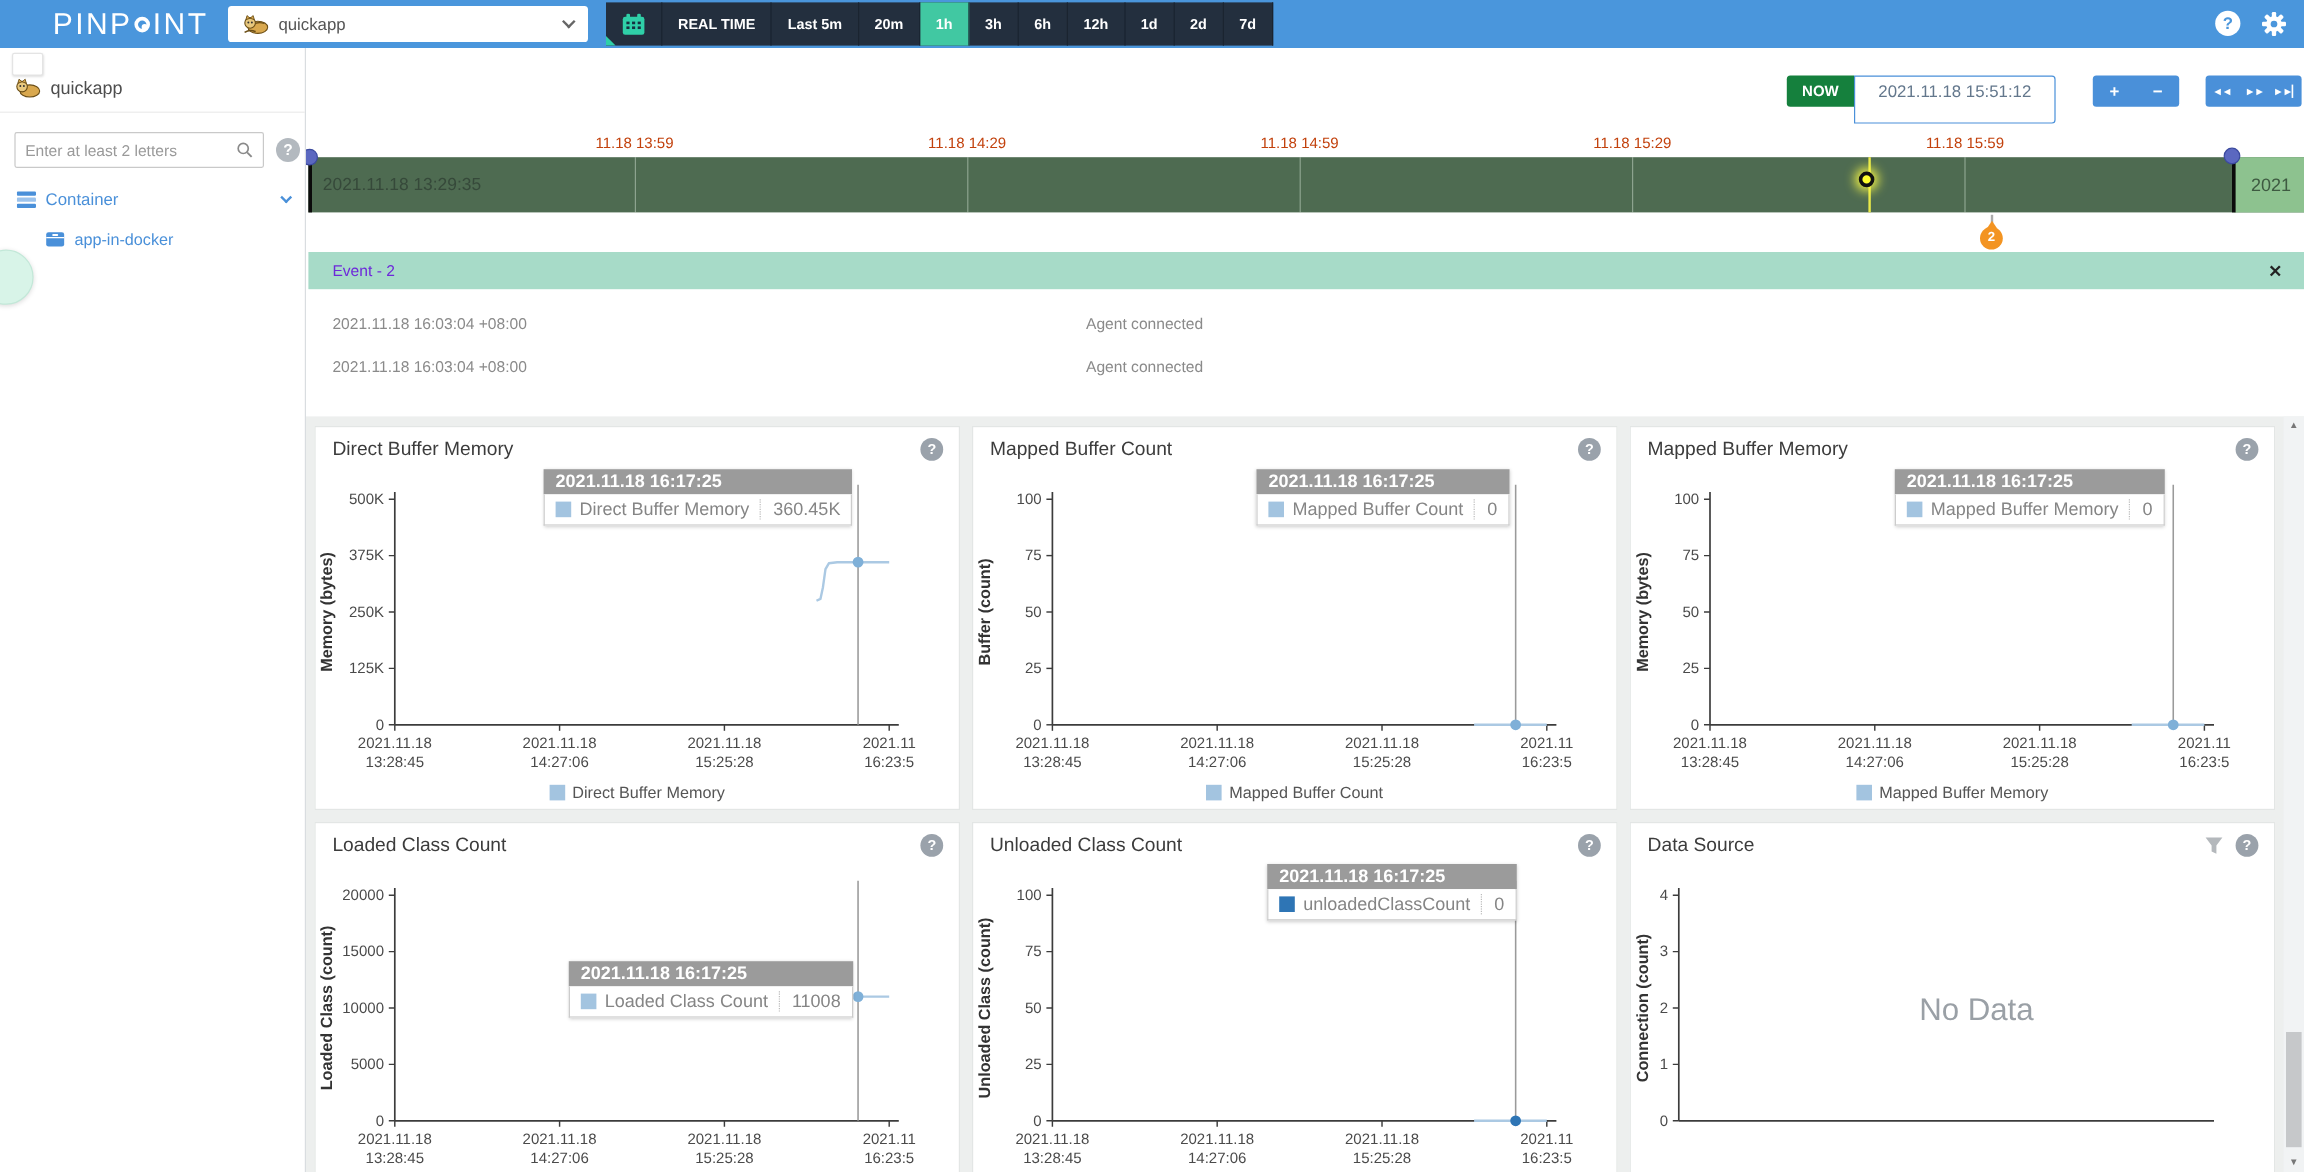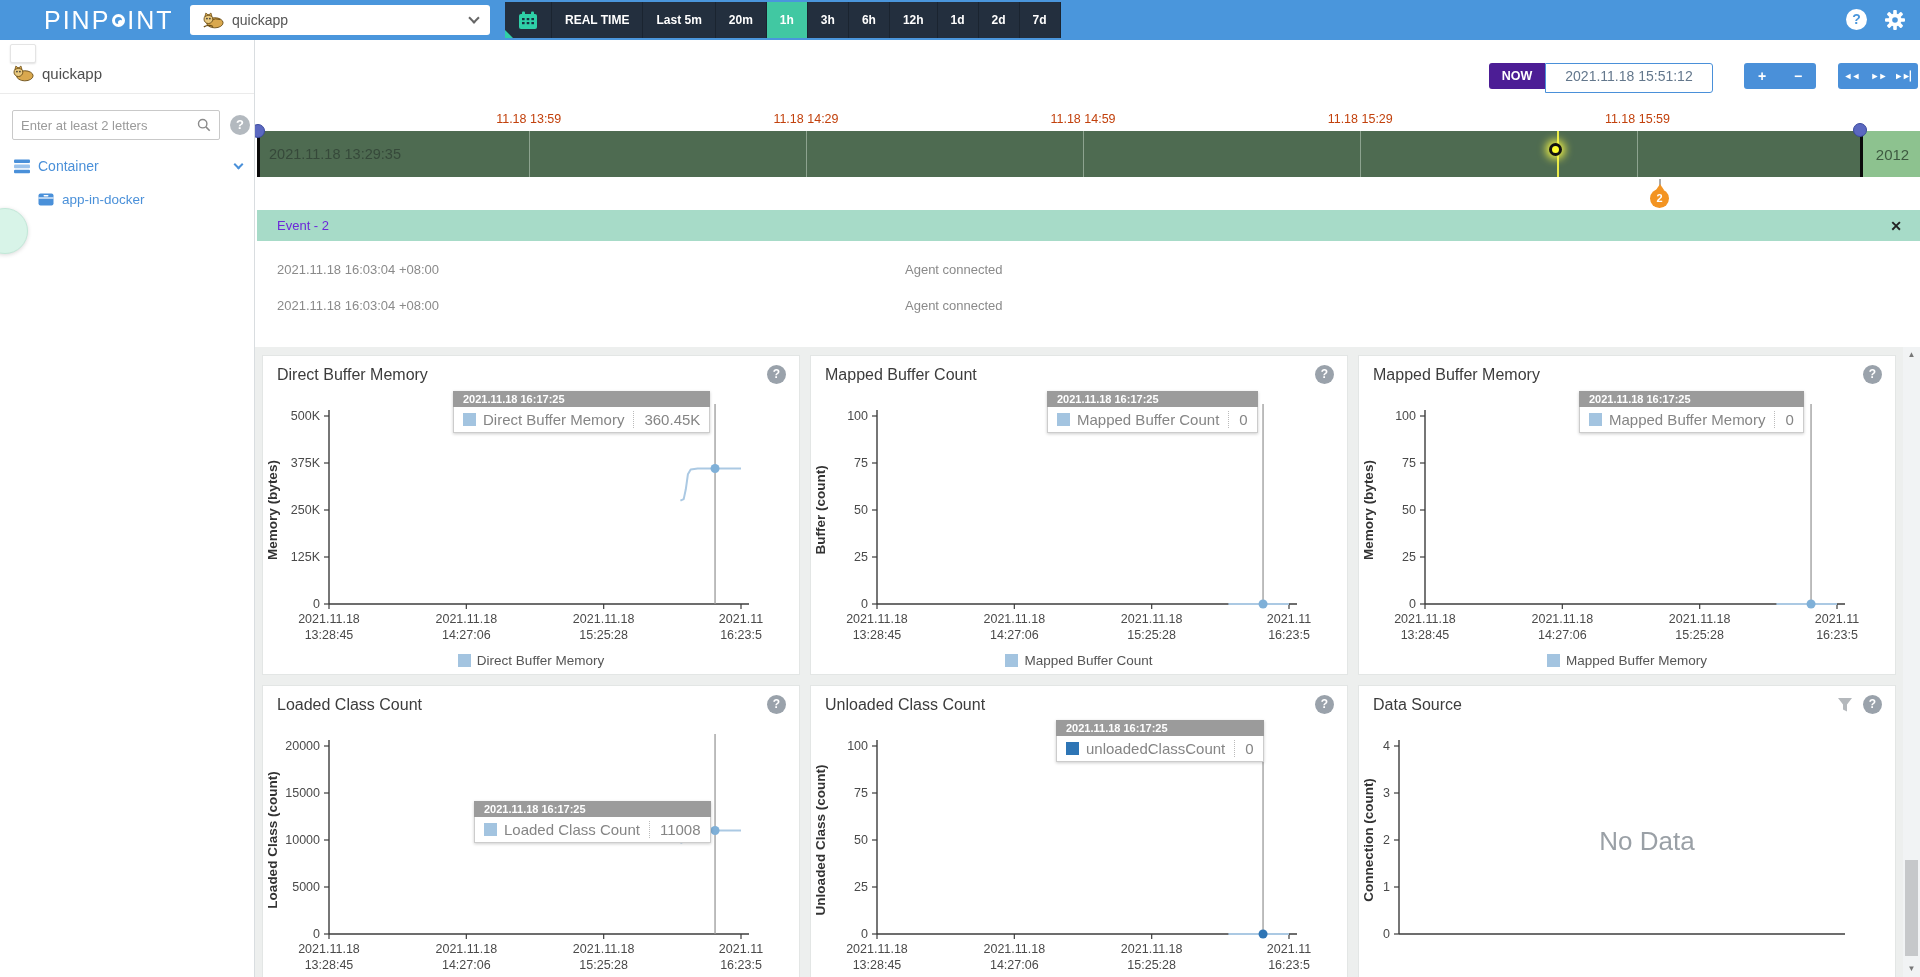--- a/index.html
+++ b/index.html
@@ -30,22 +30,22 @@
   #side-search input::placeholder { color:#9a9a9a; }
   #side-help { position:absolute; left:230px; top:75px; width:20px; height:20px; border-radius:50%; background:#b3b9bf; color:#fff; font-weight:bold; font-size:13px; text-align:center; line-height:20px; cursor:pointer; }
   #tree-group { position:absolute; left:14px; top:118px; width:228px; display:flex; align-items:center; cursor:pointer; }
   #tree-group .label { font-size:14px; color:#4a90d9; margin-left:8px; }
   #tree-group .chev { width:7px; height:7px; border-right:2px solid #4a90d9; border-bottom:2px solid #4a90d9; transform:rotate(45deg); margin-left:auto; margin-top:-3px; }
   #tree-leaf { position:absolute; left:38px; top:152px; display:flex; align-items:center; cursor:pointer; }
   #tree-leaf .label { font-size:13.5px; color:#4a90d9; margin-left:8px; }
   #fab { position:absolute; left:-18px; top:168px; width:46px; height:46px; border-radius:50%; background:#d8f4e8; border:1px solid #c2e8d8; box-shadow:0 1px 4px rgba(0,0,0,.15); }
 
   
-  #now-btn { position:absolute; left:1489px; top:63px; width:56px; height:26px; background:#4c1d95; border-radius:3px 0 0 3px; color:#fff; font-weight:bold; font-size:12.5px; text-align:center; line-height:26px; cursor:pointer; z-index:5; }
-  #ts-box { position:absolute; left:1545px; top:63px; width:168px; height:30px; background:#fff; border:1px solid #4a90d9; border-radius:0 3px 3px 0; color:#63778c; font-size:14px; text-align:center; line-height:24px; z-index:5; }
+  #now-btn { position:absolute; left:1489px; top:63px; width:56px; height:26px; background:#15803d; border-radius:3px 0 0 3px; color:#fff; font-weight:bold; font-size:12.5px; text-align:center; line-height:26px; cursor:pointer; z-index:5; }
+  #ts-box { position:absolute; left:1545px; top:63px; width:168px; height:40px; background:#fff; border:1px solid #4a90d9; border-radius:0 3px 3px 0; color:#63778c; font-size:14px; text-align:center; line-height:24px; z-index:5; }
   .btn-group { position:absolute; top:63px; height:26px; background:#4a90d9; border-radius:3px; display:flex; color:#fff; z-index:5; }
   .btn-group .cell { width:36px; display:flex; align-items:center; justify-content:center; font-weight:bold; cursor:pointer; font-size:14px; }
   #nav-group .cell { font-size:9px; letter-spacing:-1px; }
 
   
   #tl-ticks { position:absolute; left:257px; top:112px; width:1663px; height:16px; z-index:2; }
   .tl-tick-label { position:absolute; transform:translateX(-50%); font-size:12.5px; color:#c2410c; white-space:nowrap; }
   #tl-band { position:absolute; left:257px; top:131px; width:1663px; height:46px; background:#4e6b51; overflow:visible; z-index:2; }
   #tl-light { position:absolute; right:0; top:0; height:46px; background:#8dc28f; color:#3e5a41; font-size:15px; display:flex; align-items:center; padding-left:14px; overflow:hidden; }
   .tl-grid { position:absolute; top:0; width:1px; height:46px; background:rgba(220,232,220,0.45); }
@@ -72,21 +72,21 @@
   .card { position:absolute; width:538px; background:#fff; border:1px solid #e3e6e5; }
   .card .title { position:absolute; left:14px; top:10px; font-size:16px; color:#3c3c3c; }
   .card .help { position:absolute; right:13px; top:9px; width:19px; height:19px; border-radius:50%; background:#9aa2ab; color:#fff; font-weight:bold; font-size:12px; text-align:center; line-height:19px; cursor:pointer; }
   .card .filter { position:absolute; right:42px; top:11px; cursor:pointer; }
   .card svg.plot { position:absolute; left:0; top:38px; }
   .legend { position:absolute; left:0; right:0; bottom:6px; display:flex; align-items:center; justify-content:center; gap:6px; }
   .legend .sw { width:13px; height:13px; background:#a3c4e0; }
   .legend .lbl { font-size:13.5px; color:#555; }
   .nodata { position:absolute; left:60px; right:20px; top:140px; text-align:center; font-size:26px; color:#9aa0a6; }
   .tooltip { position:absolute; z-index:4; box-shadow:0 1px 3px rgba(0,0,0,.2); }
-  .tt-head { background:#9b9b9b; color:#fff; font-weight:bold; font-size:11px; padding:2px 10px; white-space:nowrap; }
+  .tt-head { background:#9b9b9b; color:#fff; font-weight:bold; font-size:15px; padding:2px 10px; white-space:nowrap; }
   .tt-body { display:flex; align-items:center; background:#fff; border:1px solid #ccc; border-top:none; padding:4px 9px; font-size:15px; color:#858585; white-space:nowrap; }
   .tt-sw { width:13px; height:13px; margin-right:7px; }
   .tt-val { border-left:1px dotted #bbb; margin-left:9px; padding-left:10px; }
 
   
   #scrollbar { position:absolute; right:0; top:347px; bottom:0; width:17px; background:#f1f3f4; z-index:6; }
   #scrollbar .arrow { position:absolute; left:0; width:17px; height:16px; color:#777; font-size:8px; text-align:center; line-height:16px; cursor:pointer; }
   #sb-thumb { position:absolute; left:2px; top:513px; width:13px; height:96px; background:#c6c8ca; cursor:grab; }
 </style>
 </head>
@@ -211,21 +211,21 @@
 
 <div id="tl-ticks">
     <span class="tl-tick-label" style="left: 271.734px;">11.18 13:59</span>
     <span class="tl-tick-label" style="left: 548.956px;">11.18 14:29</span>
     <span class="tl-tick-label" style="left: 826.012px;">11.18 14:59</span>
     <span class="tl-tick-label" style="left: 1103.23px;">11.18 15:29</span>
     <span class="tl-tick-label" style="left: 1380.46px;">11.18 15:59</span>
   </div>
 <div id="tl-band">
   <div id="tl-light" style="width: 58.205px;">
-      <span>2012</span>
+      <span>2021</span>
     </div>
   <div id="tl-start-label">2021.11.18 13:29:35</div>
   <div class="tl-handle-bar" style="left:0"></div>
   <div class="tl-handle-knob" style="left:-6px; top:-7px;"></div>
   <div class="tl-handle-bar" id="tl-right-bar" style="left: 1602.79px;"></div>
   <div class="tl-handle-knob" id="tl-right-knob" style="top: -8px; left: 1595.79px;"></div>
   <div id="tl-now-line" style="left: 1299.97px;"></div>
   <div id="tl-now-knob" style="left: 1291.97px; top: 12px;"></div>
 <div class="tl-grid" style="left: 271.734px;"></div>
     <div class="tl-grid" style="left: 548.956px;"></div>

